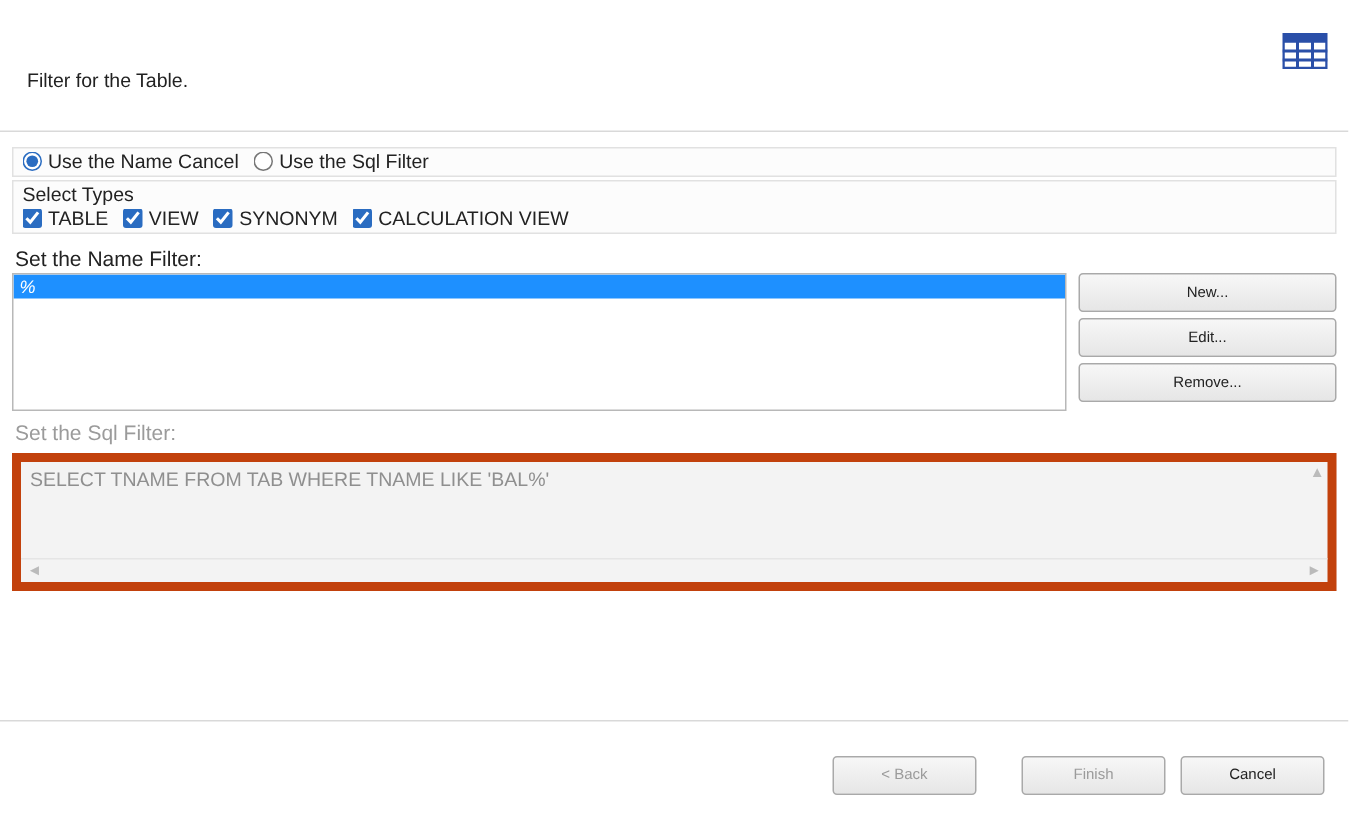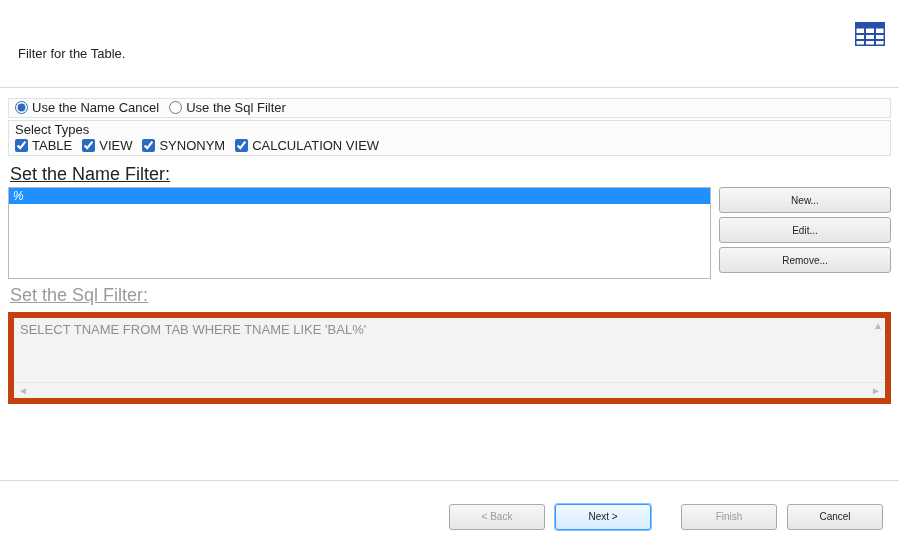--- a/index.html
+++ b/index.html
@@ -62,24 +62,23 @@
     margin-right: 6px;
     font-size: 13px;
     cursor: default;
   }
   input[type=radio], input[type=checkbox] {
     margin: 0 2px 0 0;
     width: 13px; height: 13px;
     accent-color: #2a6cc1;
   }
   .section-label {
-    font-size: 18px;
+    font-size: 14px;
     margin: 6px 0 2px 2px;
     color: #222;
-    text-decoration: underline;
   }
   .section-label.disabled, .disabled { color: #9b9b9b; }
   
   .namefilter-row {
     display: flex; gap: 8px;
     align-items: stretch;
   }
   .namefilter-list {
     flex: 1;
     height: 92px;
@@ -242,19 +241,18 @@
       <div class="sqlfilter-hscroll">
         <span>◄</span>
         <span>►</span>
       </div>
     </div>
 
   </div>
 
   <div class="footer">
     <button class="win-btn" disabled="">&lt; Back</button>
-    <button class="win-btn focused">Next &gt;</button>
     <span class="spacer-between"></span>
     <button class="win-btn" disabled="">Finish</button>
     <button class="win-btn">Cancel</button>
   </div>
 
 </div>
 
 </body></html>

